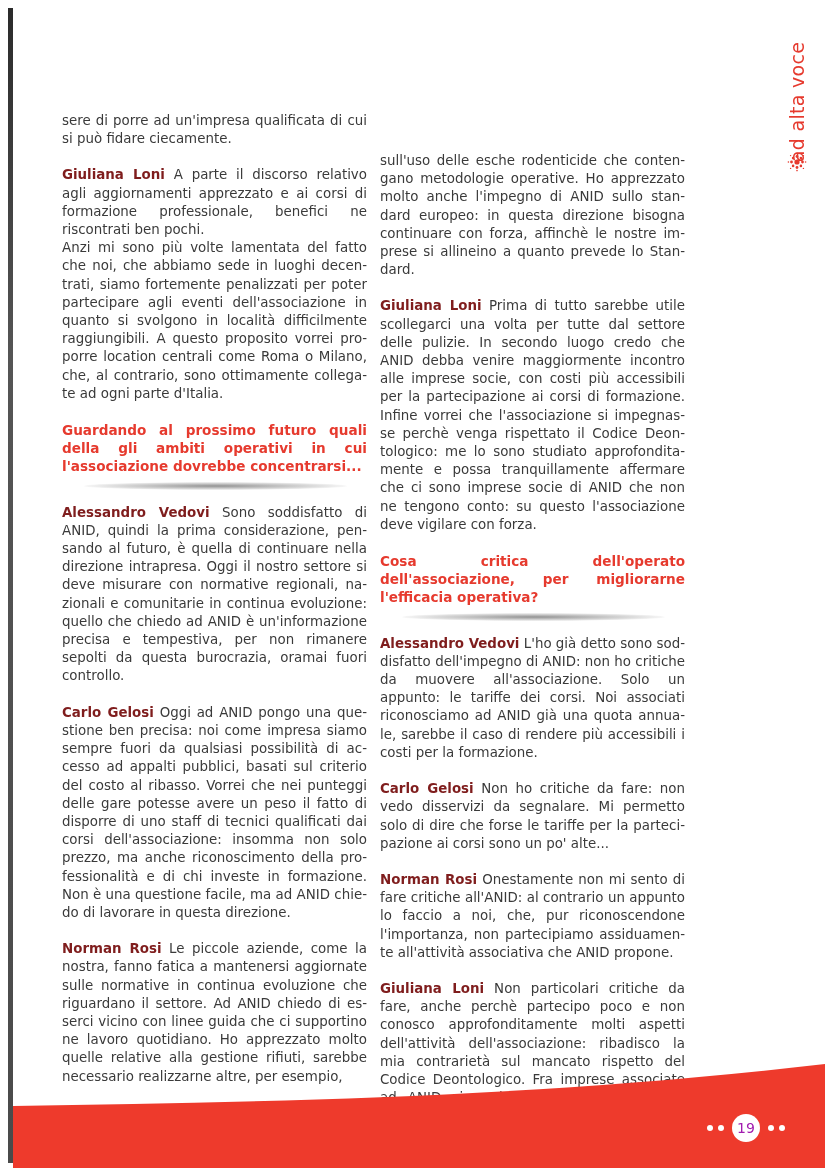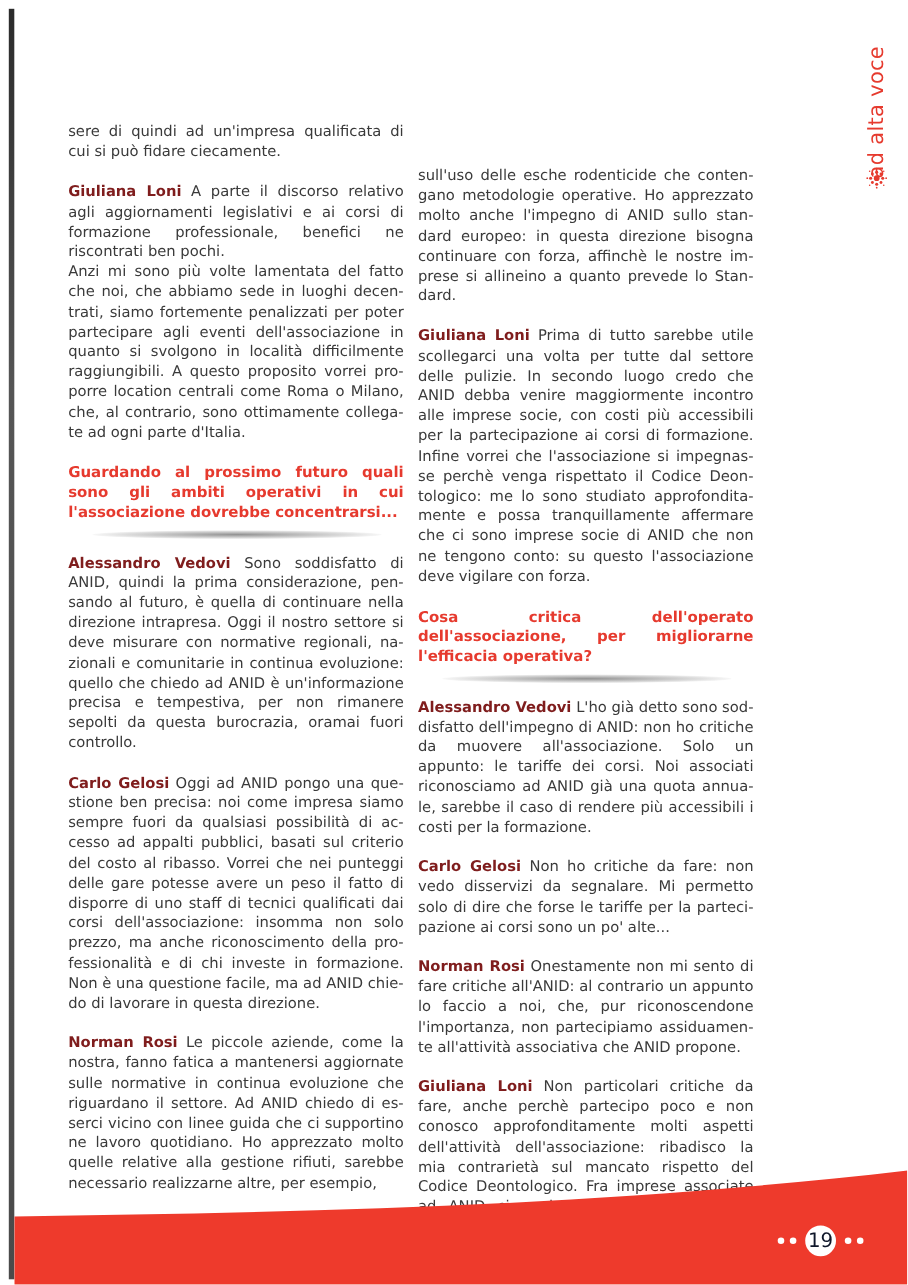--- a/index.html
+++ b/index.html
@@ -25,22 +25,22 @@
 
     .side-label { position: absolute; left: 782px; top: 40px; width: 30px; height: 150px; }
     .side-text { position: absolute; left: 50%; top: 62px; transform: translate(-50%, -50%) rotate(-90deg);
       white-space: nowrap; color: #e63a2e; font-size: 19px; font-weight: normal; letter-spacing: 0.3px;
       font-family: "DejaVu Sans", sans-serif; }
     .burst-icon { position: absolute; left: 5px; top: 112px; width: 20px; height: 20px; }
 
     .footer-band { position: absolute; left: 13px; bottom: 0; width: 812px; height: 110px; }
     .page-number-wrap { position: absolute; right: 40px; bottom: 26px; display: flex; align-items: center; gap: 5px; }
     .dot { width: 6px; height: 6px; border-radius: 50%; background: #fff; }
-    .page-num { width: 28px; height: 28px; border-radius: 50%; background: #fff; color: #0f172a;
-      font-size: 18px; display: flex; align-items: center; justify-content: center; margin: 0 3px; }
+    .page-num { width: 28px; height: 28px; border-radius: 50%; background: #fff; color: #a21caf;
+      font-size: 14px; display: flex; align-items: center; justify-content: center; margin: 0 3px; }
   </style>
 </head>
 <body>
 
 <div class="page">
   <div class="binding"></div>
 
   <div class="side-label">
     <div class="side-text">ad alta voce</div>
     <svg class="burst-icon" viewBox="0 0 20 20">
@@ -60,26 +60,26 @@
           <circle cx="18.6" cy="10" r="0.8"></circle>
         <circle cx="3.6" cy="3.6" r="0.7"></circle>
           <circle cx="16.4" cy="3.6" r="0.7"></circle>
         <circle cx="3.6" cy="16.4" r="0.7"></circle>
           <circle cx="16.4" cy="16.4" r="0.7"></circle>
       </g>
     </svg>
   </div>
 
   <div class="column col-left">
-    <p class="para">sere di quindi ad un'impresa qualificata di cui si può fidare ciecamente.</p>
+    <p class="para">sere di porre ad un'impresa qualificata di cui si può fidare ciecamente.</p>
 
-    <p class="para tight"><span class="speaker">Giuliana Loni</span><span> A parte il discorso relativo agli aggiornamenti legislativi e ai corsi di forma­zione professionale, benefici ne riscontrati ben pochi.</span></p>
+    <p class="para tight"><span class="speaker">Giuliana Loni</span><span> A parte il discorso relativo agli aggiornamenti apprezzato e ai corsi di forma­zione professionale, benefici ne riscontrati ben pochi.</span></p>
     <p class="para">Anzi mi sono più volte lamentata del fatto che noi, che abbiamo sede in luoghi decen­trati, siamo fortemente penalizzati per po­ter partecipare agli eventi dell'associazione in quanto si svolgono in località difficilmente raggiungibili. A questo proposito vorrei pro­porre location centrali come Roma o Milano, che, al contrario, sono ottimamente collega­te ad ogni parte d'Italia.</p>
 
-    <h3 class="heading">Guardando al prossimo futuro quali sono gli ambiti operativi in cui l'associazione dovrebbe concentrarsi...</h3>
+    <h3 class="heading">Guardando al prossimo futuro quali della gli ambiti operativi in cui l'associazione dovrebbe concentrarsi...</h3>
     <div class="separator"></div>
 
     <p class="para"><span class="speaker">Alessandro Vedovi</span><span> Sono soddisfatto di ANID, quindi la prima considerazione, pen­sando al futuro, è quella di continuare nella direzione intrapresa. Oggi il nostro settore si deve misurare con normative regionali, na­zionali e comunitarie in continua evoluzione: quello che chiedo ad ANID è un'informazio­ne precisa e tempestiva, per non rimanere sepolti da questa burocrazia, oramai fuori controllo.</span></p>
 
     <p class="para"><span class="speaker">Carlo Gelosi</span><span> Oggi ad ANID pongo una que­stione ben precisa: noi come impresa siamo sempre fuori da qualsiasi possibilità di ac­cesso ad appalti pubblici, basati sul criterio del costo al ribasso. Vorrei che nei punteggi delle gare potesse avere un peso il fatto di disporre di uno staff di tecnici qualificati dai corsi dell'associazione: insomma non solo prezzo, ma anche riconoscimento della pro­fessionalità e di chi investe in formazione. Non è una questione facile, ma ad ANID chie­do di lavorare in questa direzione.</span></p>
 
     <p class="para"><span class="speaker">Norman Rosi</span><span> Le piccole aziende, come la no­stra, fanno fatica a mantenersi aggiornate sulle normative in continua evoluzione che riguardano il settore. Ad ANID chiedo di es­serci vicino con linee guida che ci supportino ne lavoro quotidiano. Ho apprezzato molto quelle relative alla gestione rifiuti, sarebbe necessario realizzarne altre, per esempio,</span></p>
   </div>
 
   <div class="column col-right">

